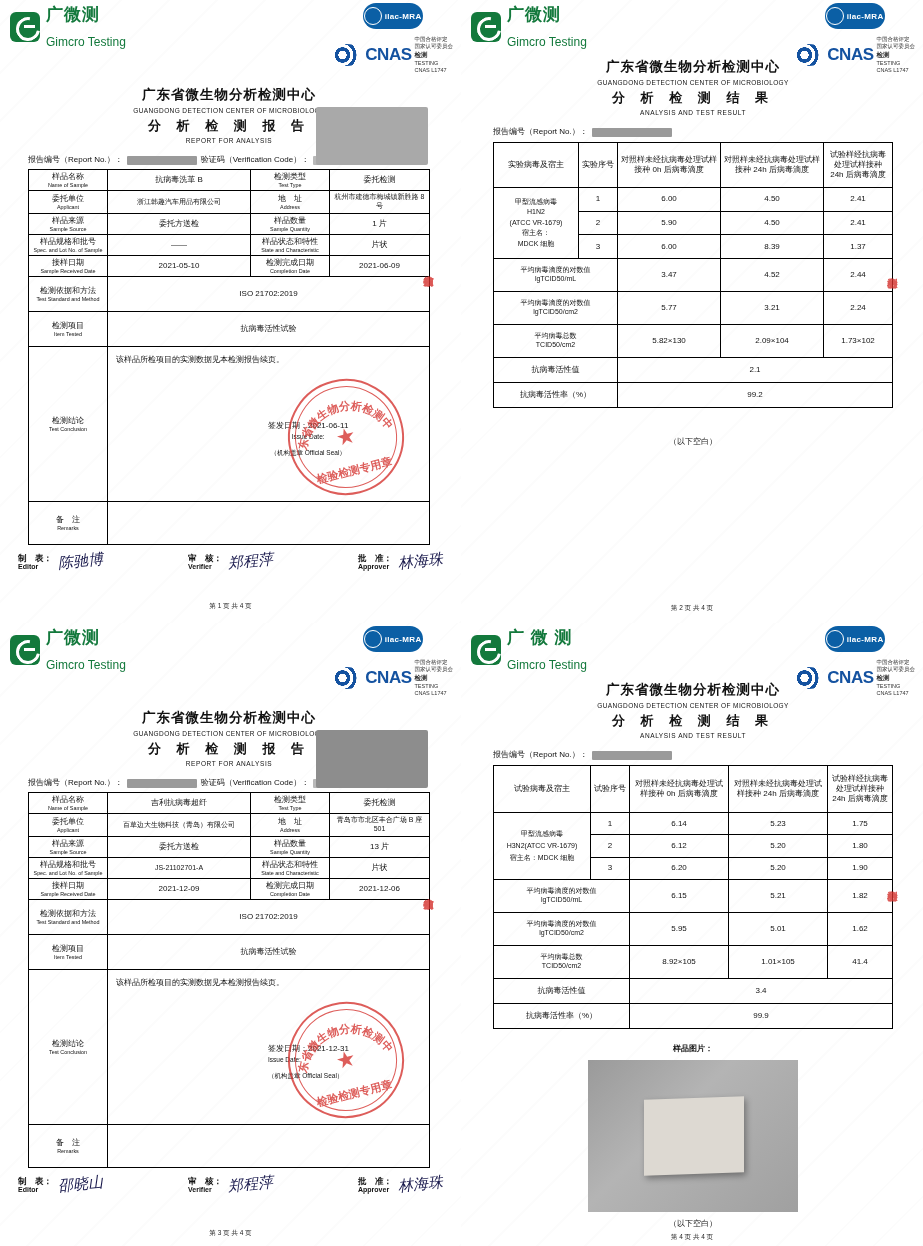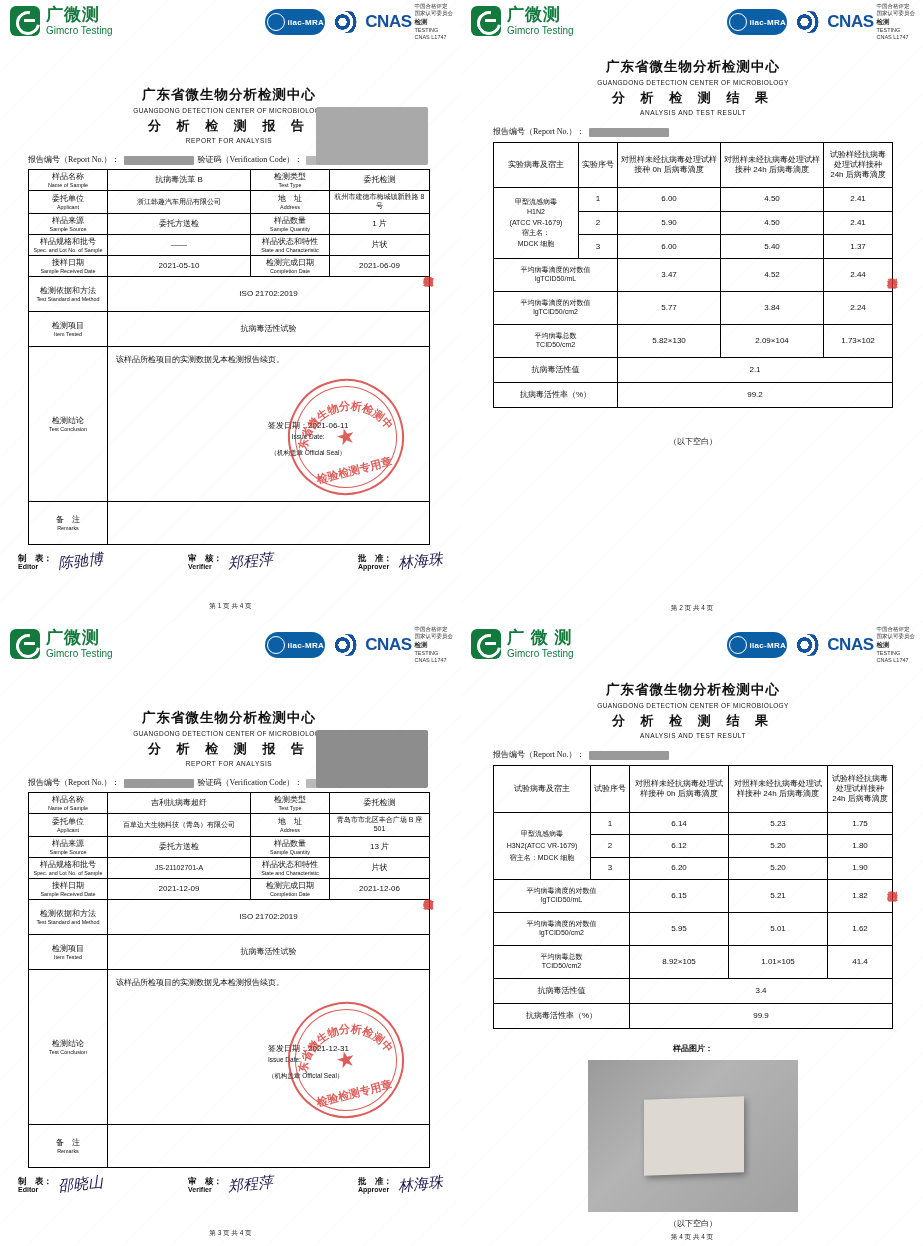--- a/index.html
+++ b/index.html
@@ -15,41 +15,41 @@
       background:repeating-linear-gradient(-45deg, rgba(0,0,0,0.012) 0 2px, rgba(0,0,0,0) 2px 34px);}
 
   
   .hdr{position:absolute;left:0;top:0;width:100%;height:46px;}
   .logo{position:absolute;left:10px;top:6px;display:flex;align-items:center;gap:6px;}
   .logo-badge{width:30px;height:30px;border-radius:6px;background:#13793c;position:relative;}
   .logo-badge:before{content:"";position:absolute;left:6px;top:5px;width:18px;height:18px;border:3px solid #fff;border-radius:50%;border-right-color:transparent;transform:rotate(-35deg);}
   .logo-badge:after{content:"";position:absolute;left:14px;top:13px;width:11px;height:3px;background:#fff;}
   .logo-txt{line-height:1;}
   .logo-cn{font-size:17px;font-weight:bold;color:#13793c;letter-spacing:1px;}
-  .logo-en{font-size:10px;color:#13793c;margin-top:3px;}
-
-  .hdr-right{position:absolute;right:8px;top:3px;display:flex;align-items:center;gap:7px;}
+  .logo-en{font-size:12px;color:#13793c;margin-top:13px;}
+
+  .hdr-right{position:absolute;right:8px;top:3px;display:flex;align-items:center;gap:7px;flex-direction:column;}
   .ilac{width:60px;height:26px;border-radius:13px;background:#0b5fa5;color:#fff;font-size:8px;
         display:flex;align-items:center;justify-content:center;font-weight:bold;letter-spacing:.3px;position:relative;}
   .ilac .globe{width:16px;height:16px;border-radius:50%;border:1.5px solid #fff;margin-right:3px;}
   .cnas{display:flex;align-items:center;gap:3px;}
   .cnas-swirl{width:30px;height:22px;border-radius:50%;background:
       radial-gradient(circle at 35% 50%, #fff 0 18%, #1452a0 19% 34%, #fff 35% 48%, #1452a0 49% 62%, #fff 63% 100%);}
   .cnas-txt{font-size:17px;font-weight:bold;color:#1452a0;letter-spacing:-.5px;}
   .cnas-meta{font-size:5.5px;color:#333;line-height:1.35;}
   .cnas-meta b{font-size:6.5px;}
 
   
   .doc-title{text-align:center;font-size:13.5px;font-weight:bold;margin-top:8px;letter-spacing:1px;}
   .doc-title-en{text-align:center;font-size:6.5px;letter-spacing:.4px;margin-top:3px;}
   .doc-sub{text-align:center;font-size:13px;font-weight:bold;letter-spacing:6px;margin-top:3px;}
   .doc-sub-en{text-align:center;font-size:6.5px;letter-spacing:.6px;margin-top:2px;}
 
   
-  .rep-line{display:flex;align-items:flex-end;gap:4px;font-size:8px;margin-top:10px;font-family:Liberation Serif, serif;}
+  .rep-line{display:flex;align-items:flex-end;gap:4px;font-size:8px;margin-top:10px;}
   .redact{display:inline-block;background:#b9b9b9;height:9px;border-radius:1px;}
   .redact.d{background:#9a9a9a;}
 
   
   table{border-collapse:collapse;width:100%;}
   td{border:1px solid #000;font-size:8px;text-align:center;vertical-align:middle;padding:2px 3px;line-height:1.25;}
   .lbl{width:72px;}
   .lbl .cn{font-size:8px;}
   .lbl .en{font-size:5.4px;line-height:1.15;}
   .cell-sm{font-size:7px;}
@@ -343,39 +343,39 @@
         </tr>
         <tr>
           <td>2</td>
           <td>5.90</td>
           <td>4.50</td>
           <td>2.41</td>
         </tr>
         <tr>
           <td>3</td>
           <td>6.00</td>
-          <td>5.40</td>
+          <td>8.39</td>
           <td>1.37</td>
         </tr>
         <tr>
           <td colspan="2" class="cell-sm" style="height:28px;">
             <div>平均病毒滴度的对数值</div>
             <div>lgTCID50/mL</div>
           </td>
           <td>3.47</td>
           <td>4.52</td>
           <td>2.44</td>
         </tr>
         <tr>
           <td colspan="2" class="cell-sm" style="height:28px;">
             <div>平均病毒滴度的对数值</div>
             <div>lgTCID50/cm2</div>
           </td>
           <td>5.77</td>
-          <td>3.84</td>
+          <td>3.21</td>
           <td>2.24</td>
         </tr>
         <tr>
           <td colspan="2" class="cell-sm" style="height:28px;">
             <div>平均病毒总数</div>
             <div>TCID50/cm2</div>
           </td>
           <td>5.82×130</td>
           <td>2.09×104</td>
           <td>1.73×102</td>

